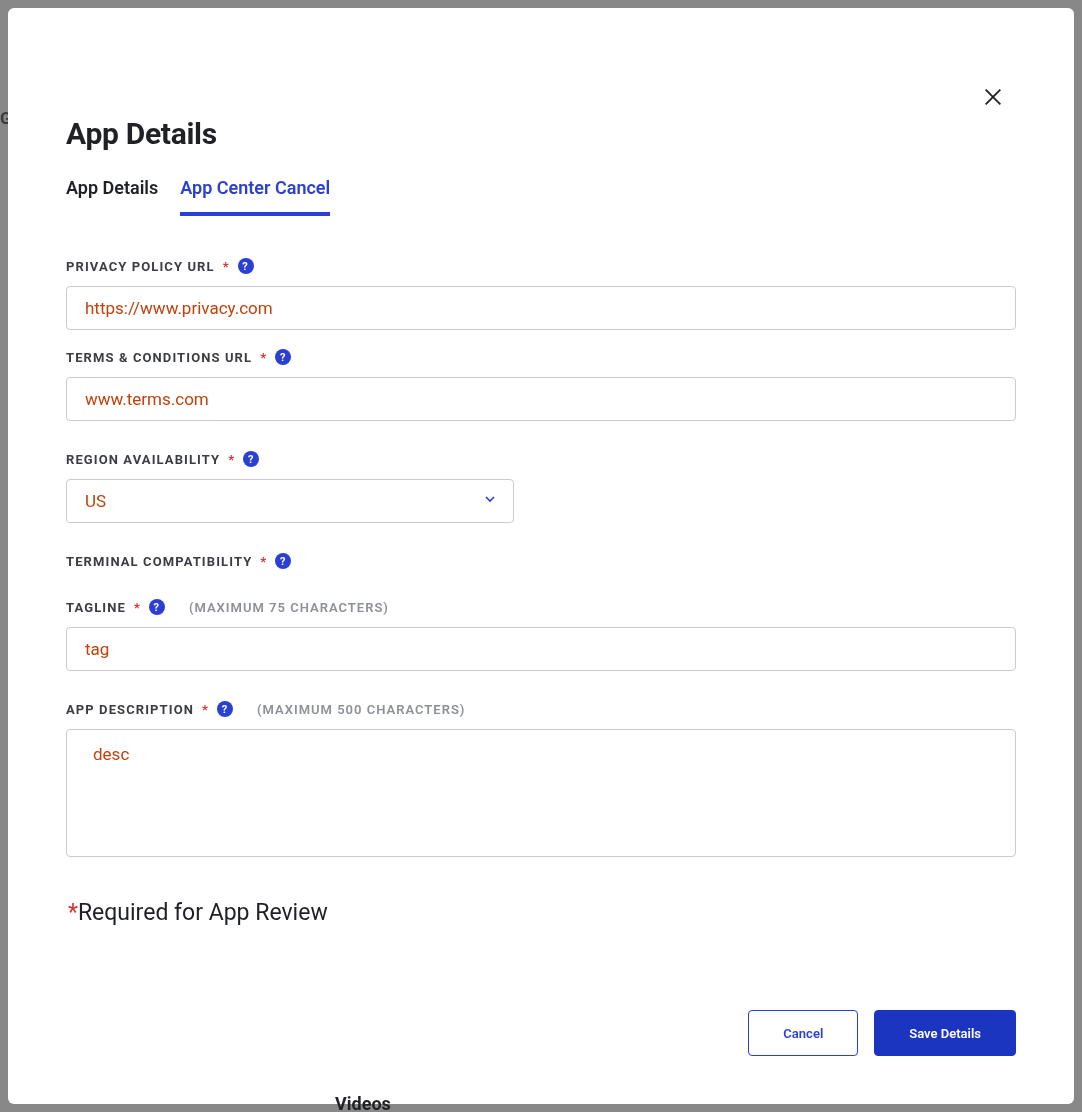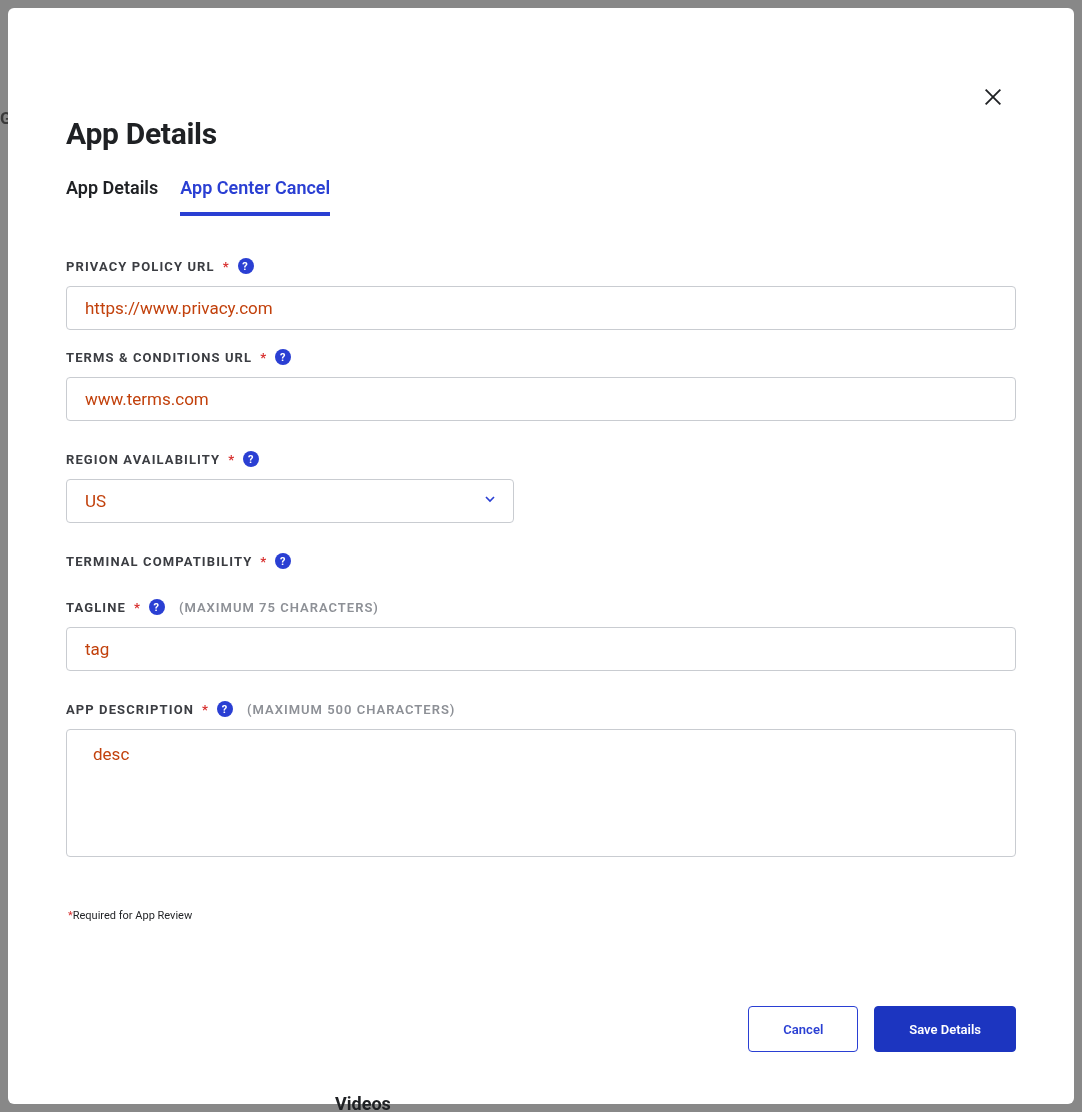--- a/index.html
+++ b/index.html
@@ -98,21 +98,21 @@
       color: #fff;
       font-size: 11px;
       font-weight: 700;
       margin-left: 2px;
     }
     .hint {
       font-size: 13px;
       font-weight: 600;
       letter-spacing: 1px;
       color: #8d9096;
-      margin-left: 8px;
+      margin-left: 18px;
     }
     .text-input, .select-input, .textarea-input {
       border: 1px solid #c9ccd1;
       border-radius: 4px;
       font-size: 17px;
       color: #c2410c;
       font-family: inherit;
       background: #fff;
     }
     .text-input { height: 44px; padding: 0 18px; }
@@ -134,22 +134,22 @@
       color: #2a3fd3;
     }
     .chevron svg { width: 16px; height: 16px; stroke: #2a3fd3; stroke-width: 2.5; fill: none; }
     .textarea-input {
       min-height: 128px;
       padding: 14px 26px;
       resize: none;
     }
     .region-field { width: 448px; }
     .footnote {
-      margin-top: 22px;
-      font-size: 11px;
+      margin-top: 12px;
+      font-size: 23px;
       color: #1f2124;
     }
     .footnote .req { margin-right: 0; }
     .actions {
       display: flex;
       justify-content: flex-end;
       gap: 16px;
       margin-top: 54px;
     }
     .btn {

